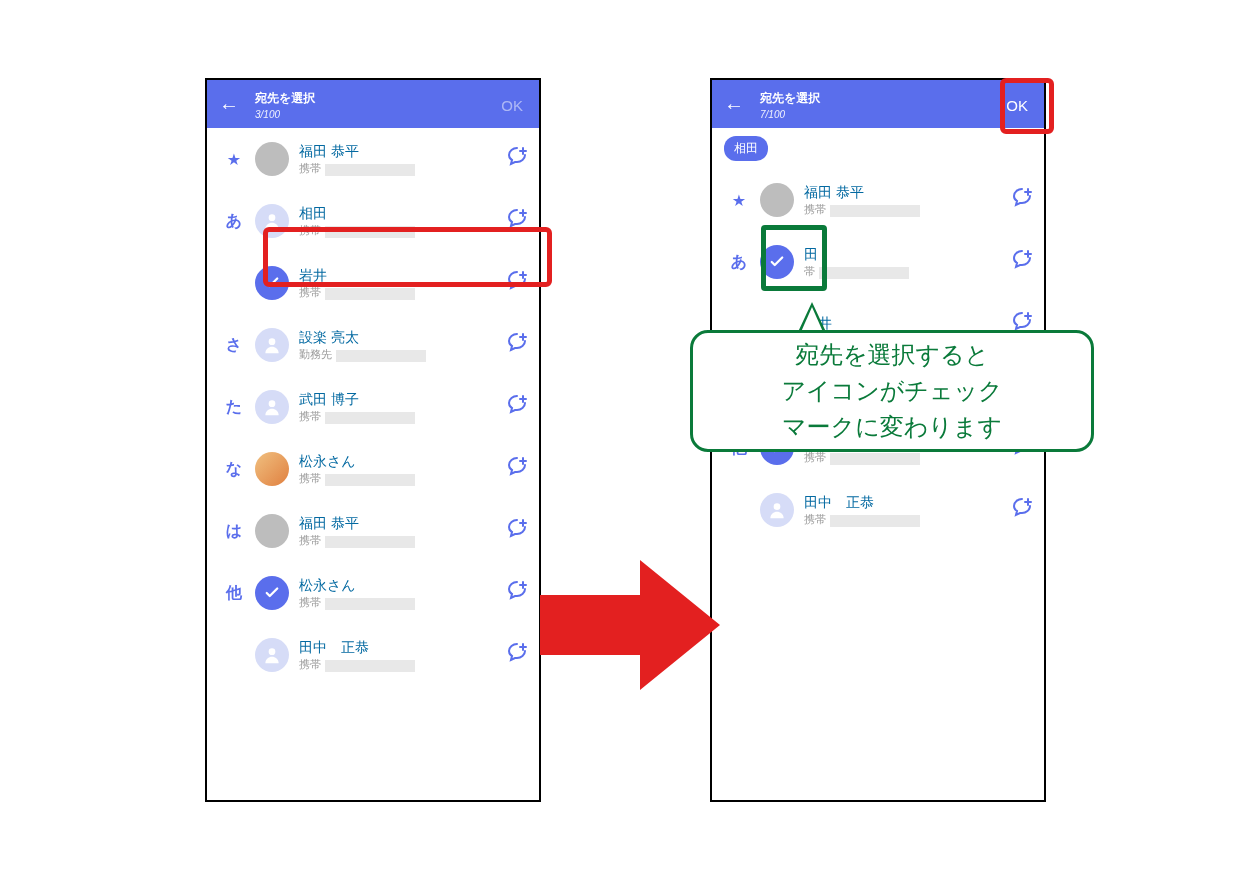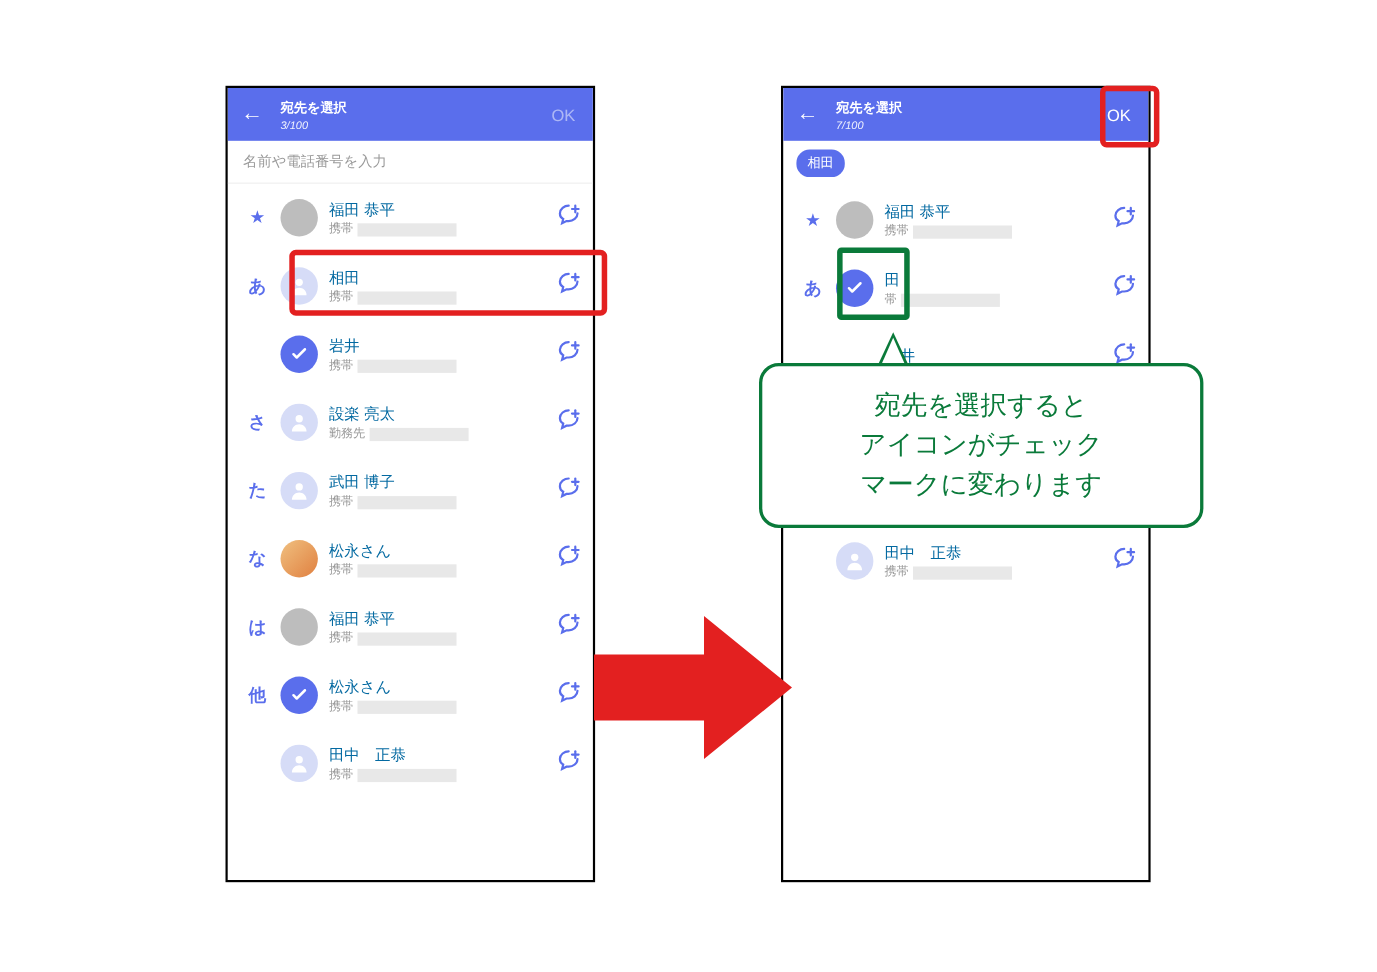--- a/index.html
+++ b/index.html
@@ -87,21 +87,21 @@
 .arrow { position:absolute; left:540px; top:560px; }
 .arrow svg { width:180px; height:130px; }
 
 .callout {
   position:absolute;
   left:690px; top:330px;
   width:370px;
   border:3px solid #0a7a3a;
   border-radius:18px;
   background:#fff;
-  padding:18px 14px;
+  padding:4px 14px;
   color:#0a7a3a;
   font-size:24px;
   line-height:1.5;
   text-align:center;
 }
 .callout-tail {
   position:absolute;
   left:798px; top:302px;
   width:0; height:0;
 }
@@ -126,21 +126,20 @@
 
 <div class="phone phone-left">
   <div class="header">
     <div class="back-arrow">←</div>
     <div class="header-titles">
       <div class="header-title">宛先を選択</div>
       <div class="header-count">3/100</div>
     </div>
     <div class="ok-btn ok-disabled">OK</div>
   </div>
-  <div class="search-row">名前や電話番号を入力</div>
   <div id="left-rows">
       <div class="row">
         <div class="left-col" style="color: rgb(90, 110, 236);">★</div>
         <div class="avatar " style="background: rgb(189, 189, 189);"></div>
         <div class="contact-info">
           <div class="contact-name">福田 恭平</div>
           <div class="contact-sub">
             <span>携帯</span>
             <span class="redact"></span>
           </div>

